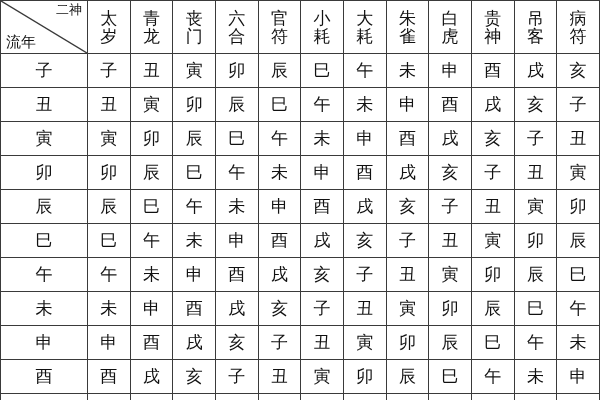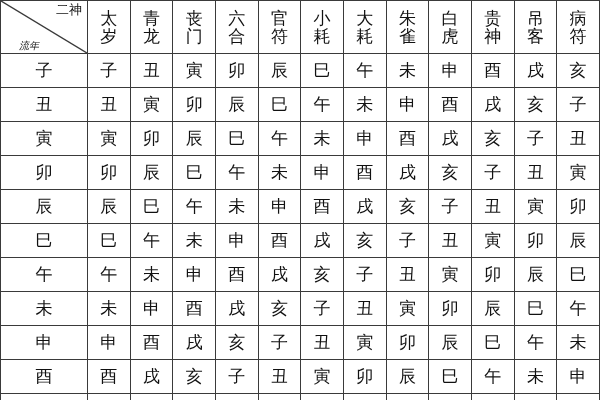--- a/index.html
+++ b/index.html
@@ -51,25 +51,24 @@
   td.corner .lbl-top {
     position: absolute;
     right: 5px;
     top: 2px;
     font-size: 13px;
     letter-spacing: 0px;
     white-space: nowrap;
   }
   td.corner .lbl-bot {
     position: absolute;
-    left: 18px;
+    left: 5px;
     bottom: 2px;
-    font-size: 10px;
+    font-size: 15px;
     white-space: nowrap;
-    font-style: italic;
   }
   
   th.colhead {
     height: 52px;
     font-size: 16px;
     font-weight: bold;
     padding: 1px 0 2px 0;
   }
   th.colhead .stack {
     display: flex;

